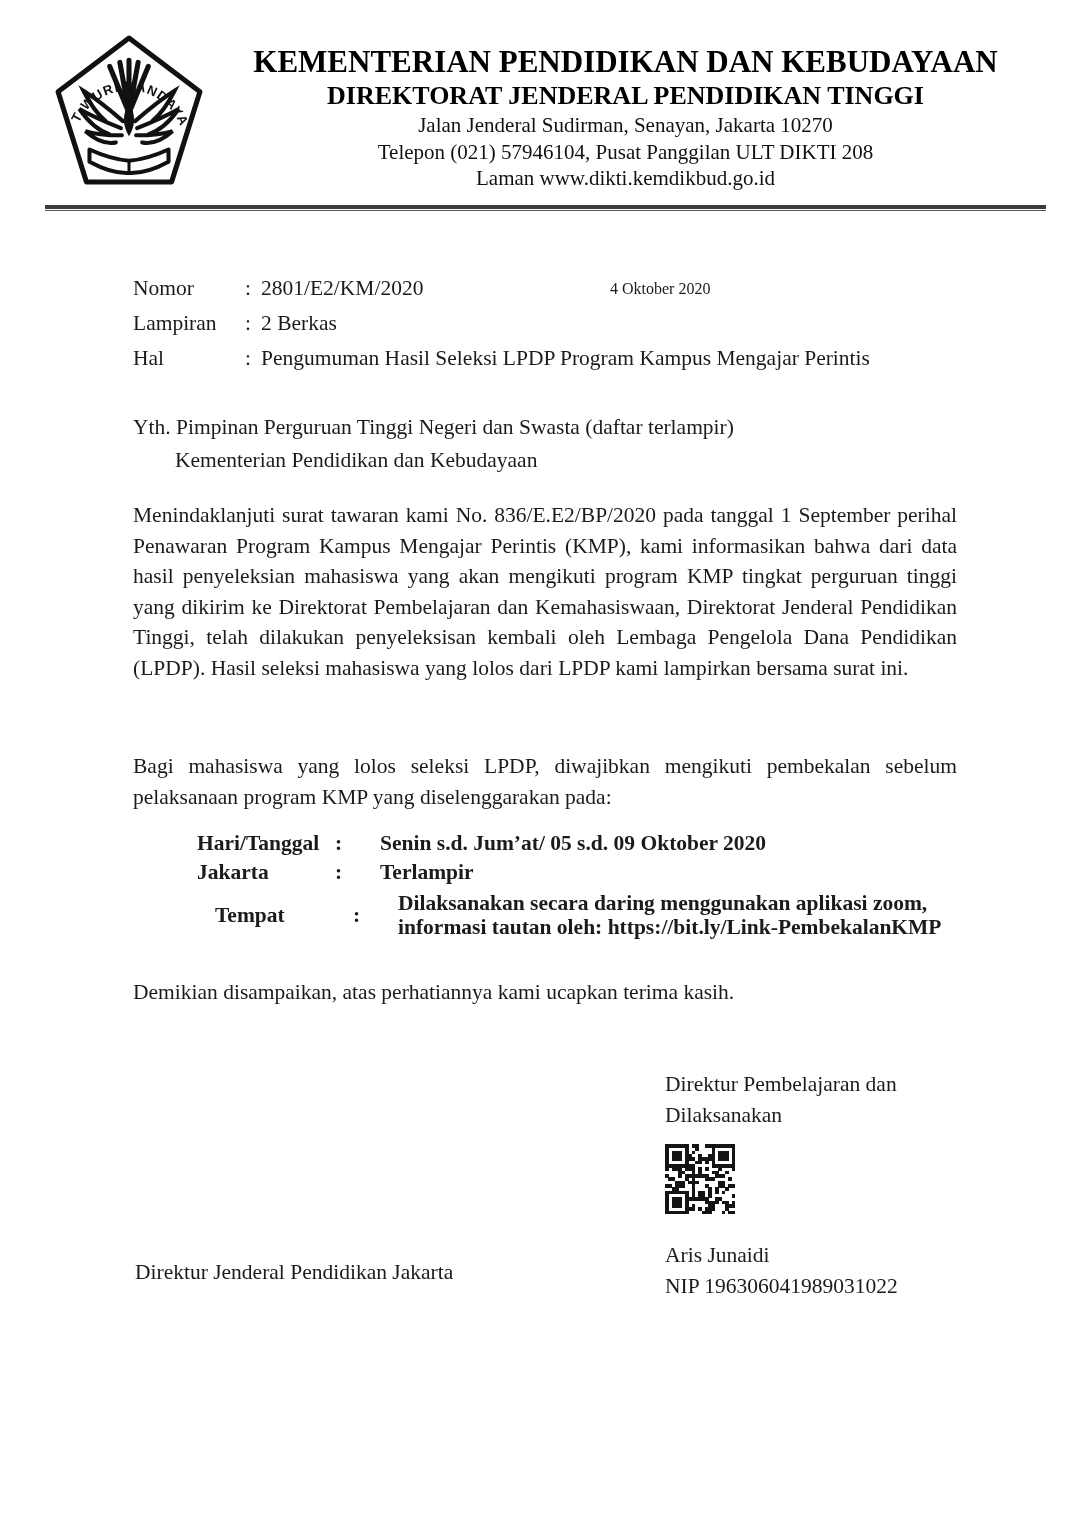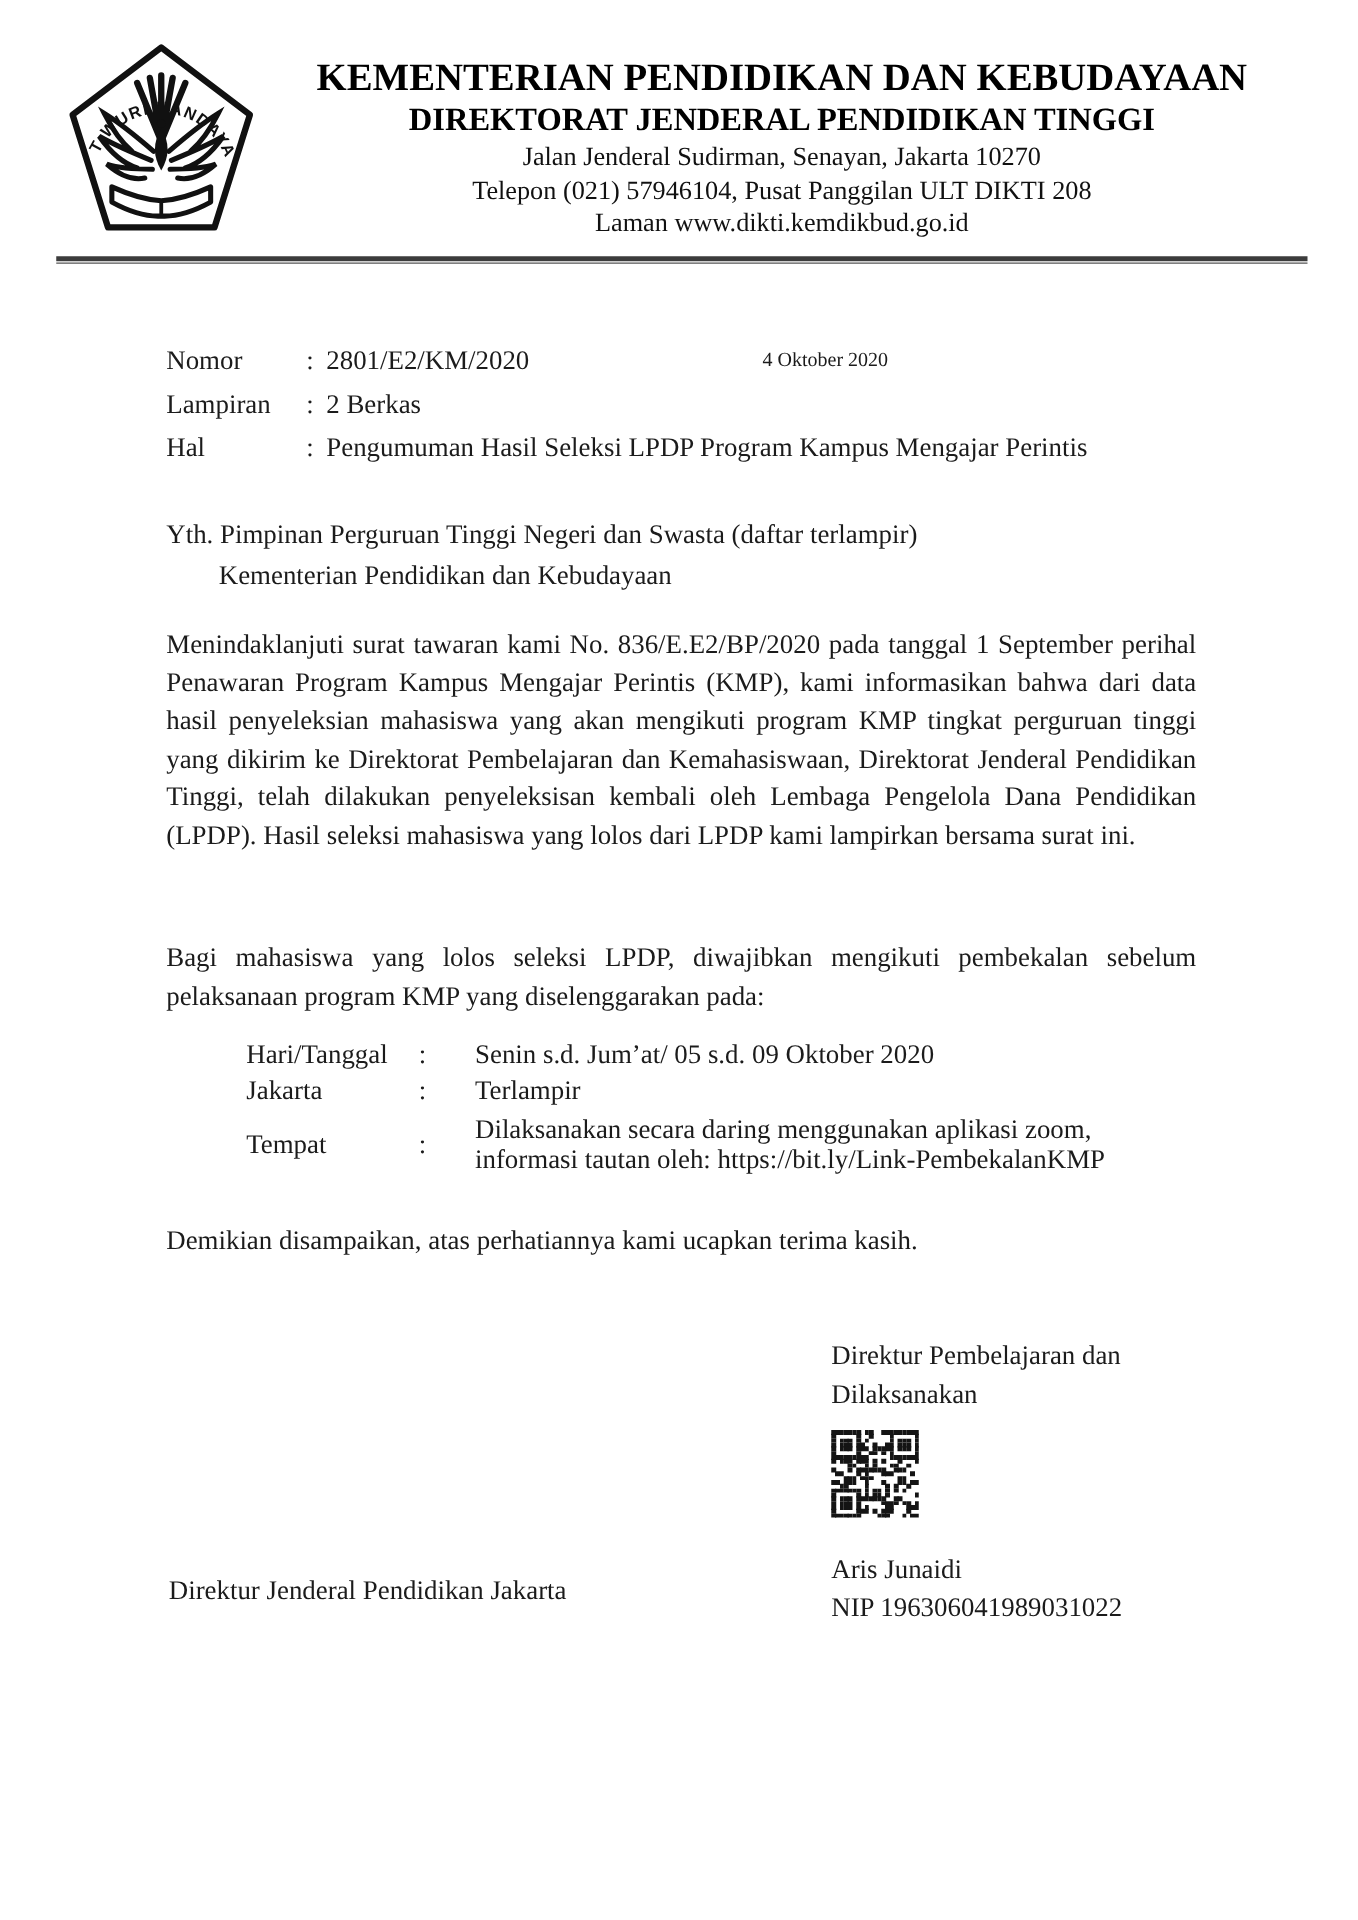--- a/index.html
+++ b/index.html
@@ -29,23 +29,23 @@
   
   .recipient { position:absolute; top:411px; left:133px; font-size:21.5px; line-height:33px; }
   .recipient-l2 { padding-left:42px; }
 
   
   .para { position:absolute; left:133px; width:824px; font-size:21.5px; line-height:30.5px; text-align:justify; }
   .para1 { top:500px; }
   .para2 { top:751px; }
 
   
-  .schedule { position:absolute; top:829px; left:197px; width:760px; font-size:21.5px; }
+  .schedule { position:absolute; top:829px; left:197px; width:760px; font-size:21.5px;font-weight:bold; }
   .sched-row { display:grid; grid-template-columns:138px 45px 1fr; line-height:29px; }
-  .sched-row-multi { margin-top:4px; align-items:center; }
+  .sched-row-multi { margin-top:4px; align-items:center;margin-left:18px; }
   .sched-val-line { line-height:24px; }
 
   .closing { position:absolute; top:980px; left:133px; font-size:21.5px; }
 
   
   .signature { position:absolute; top:1069px; left:665px; font-size:21.5px; line-height:31px; }
   .qr { position:relative; width:70px; height:70px; margin-top:13px; background:#fff; }
   .qr div { position:absolute; background:#141414; }
   .sig-name { margin-top:26px; }
 

